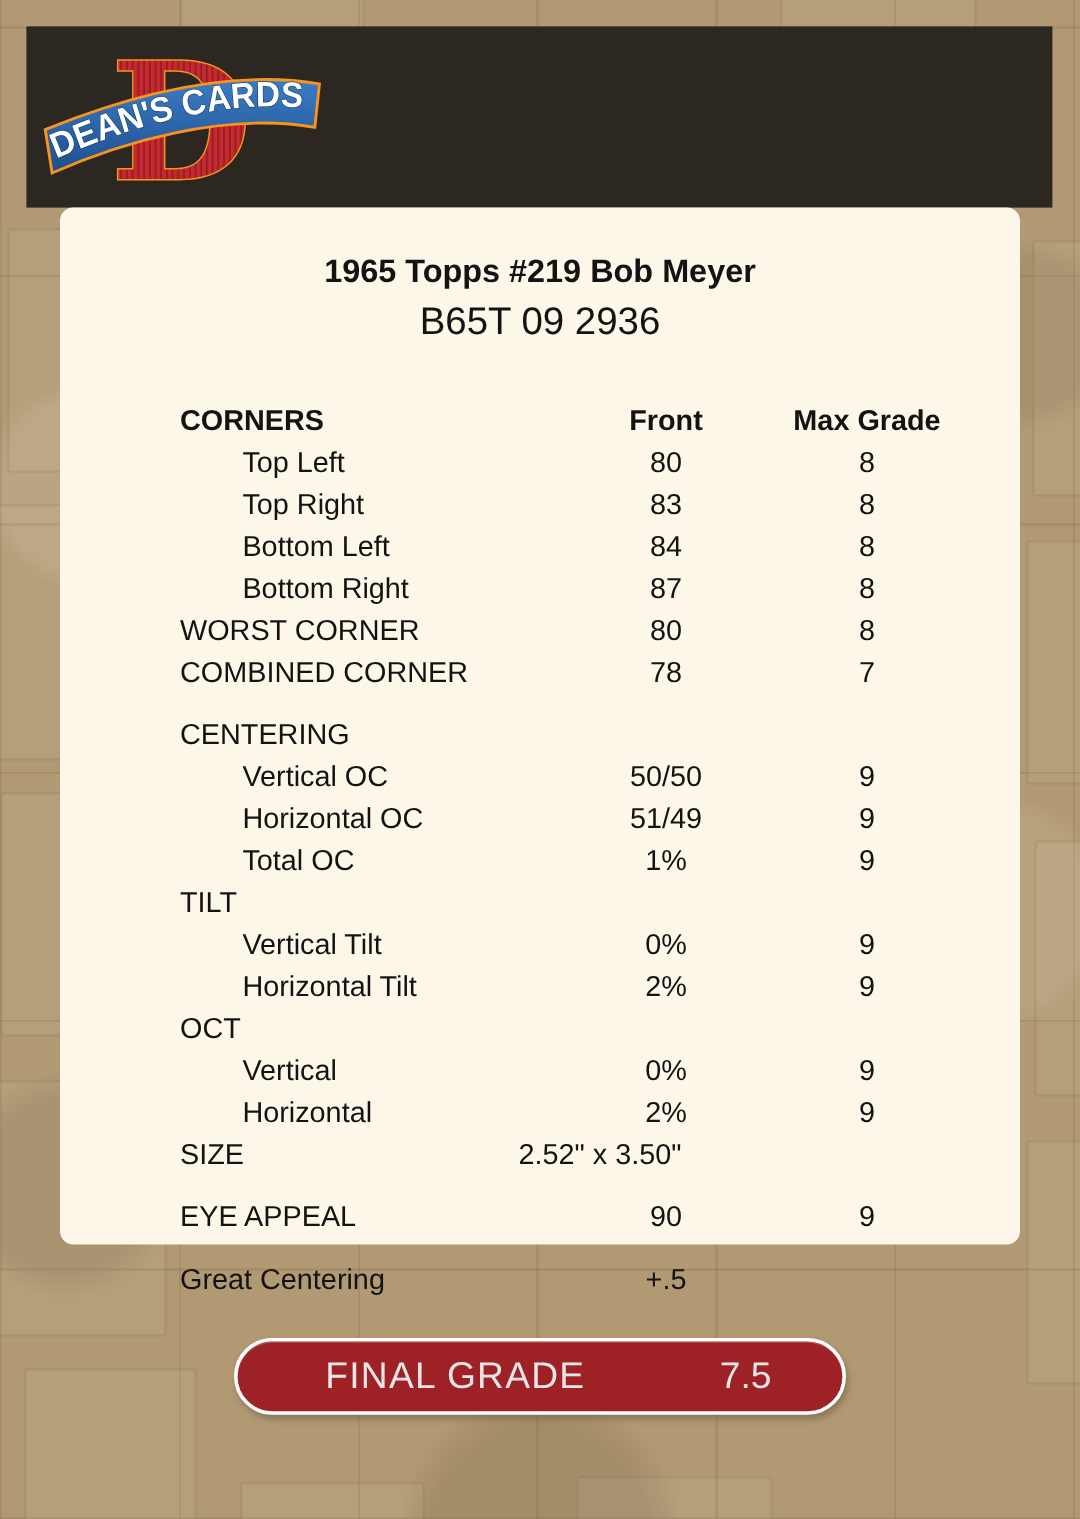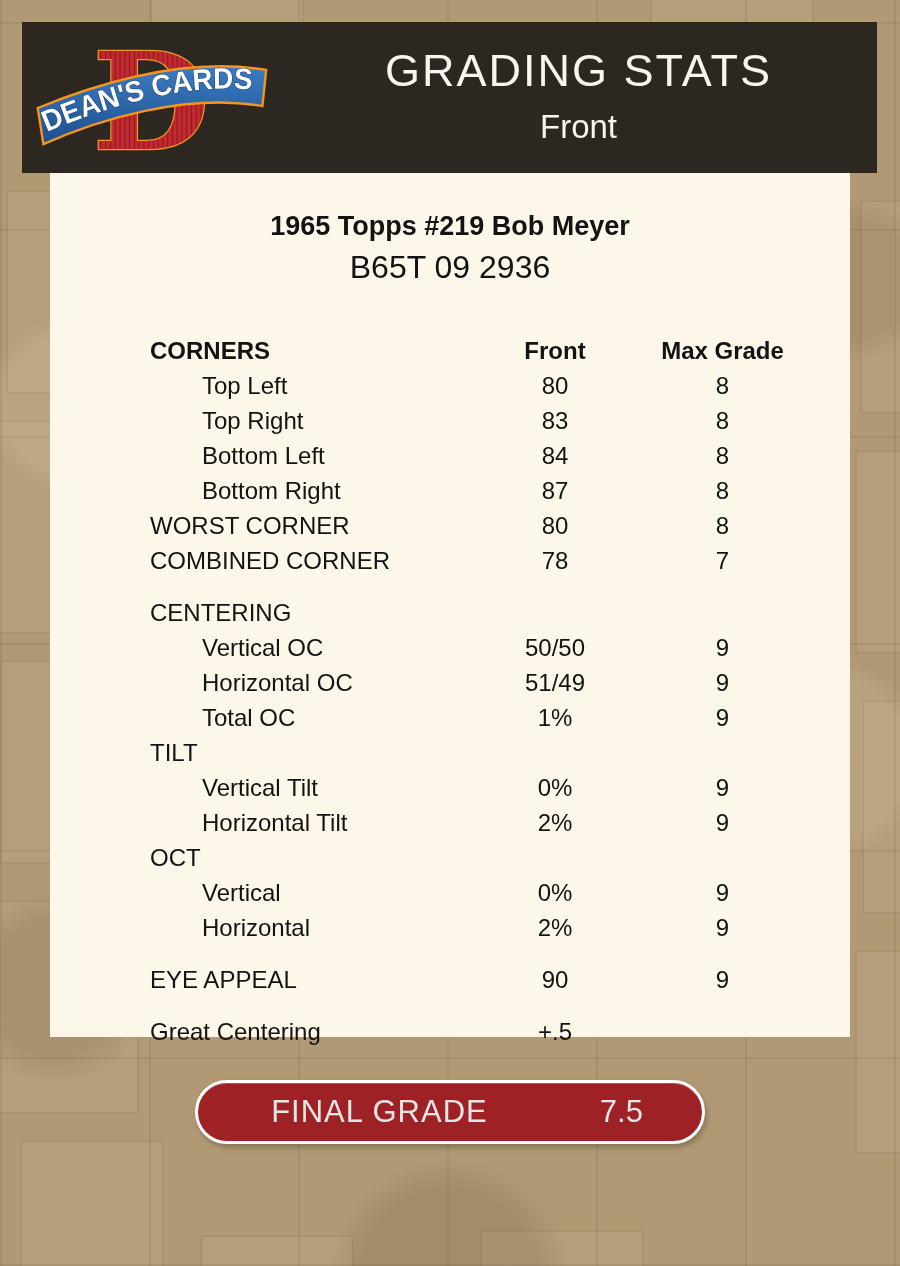--- a/index.html
+++ b/index.html
@@ -59,20 +59,21 @@
     font-weight:400;
     margin-top:17px;
   }
 
   
   .content-panel{
     position:absolute;left:50px;top:173px;
     width:800px;height:864px;
     background:var(--panel-bg,#fcf7e9);
     color:#131313;
+    border-radius:11px;
   }
   .card-title{
     margin-top:38px;
     text-align:center;
     font-size:27px;font-weight:bold;
   }
   .card-code{
     margin-top:7px;
     text-align:center;
     font-size:32px;font-weight:400;
@@ -158,24 +159,20 @@
 
         <text x="125" y="127" text-anchor="middle" font-family="'DejaVu Serif','Liberation Serif',serif" font-size="142" font-weight="bold" fill="url(#pinstripe)" stroke="#f7941d" stroke-width="2.5" style="paint-order:stroke fill;">D</text>
 
         <path d="M6,84 C70,58 162,30 246,44 L242,82 C162,68 70,96 12,122 Z" fill="url(#ribbonBlue)" stroke="#f7941d" stroke-width="2.5"></path>
         <path id="ribbonTextPath" d="M14,110 C75,84 162,55 242,66" fill="none"></path>
         <text font-family="'Liberation Sans','DejaVu Sans',sans-serif" font-size="31" font-weight="bold" fill="#ffffff" stroke="#163a63" stroke-width="1" style="paint-order:stroke fill;">
           <textPath href="#ribbonTextPath" startOffset="2" textLength="222" lengthAdjust="spacingAndGlyphs">DEAN'S CARDS</textPath>
         </text>
       </svg>
     </div>
-    <div class="header-text">
-      <div class="header-title">GRADING STATS</div>
-      <div class="header-subtitle">Front</div>
-    </div>
   </div>
 
   <div class="content-panel">
     <div class="card-title">1965 Topps #219 Bob Meyer</div>
     <div class="card-code">B65T 09 2936</div>
 
     <div class="stats-table">
       <div class="stat-row header-row">
         <div class="cell-label">CORNERS</div>
         <div class="cell-value">Front</div>
@@ -255,20 +252,25 @@
           <div class="stat-row item">
     <div class="cell-label">Vertical</div>
     <div class="cell-value">0%</div>
     <div class="cell-max">9</div>
   </div>
           <div class="stat-row item">
     <div class="cell-label">Horizontal</div>
     <div class="cell-value">2%</div>
     <div class="cell-max">9</div>
   </div>
+          <div class="stat-row section wide-value">
+    <div class="cell-label">SIZE</div>
+    <div class="cell-value">2.52" x 3.50"</div>
+    <div class="cell-max"></div>
+  </div>
           <div class="stat-row section gap-before">
     <div class="cell-label">EYE APPEAL</div>
     <div class="cell-value">90</div>
     <div class="cell-max">9</div>
   </div>
           <div class="stat-row section gap-before">
     <div class="cell-label">Great Centering</div>
     <div class="cell-value">+.5</div>
     <div class="cell-max"></div>
   </div>

